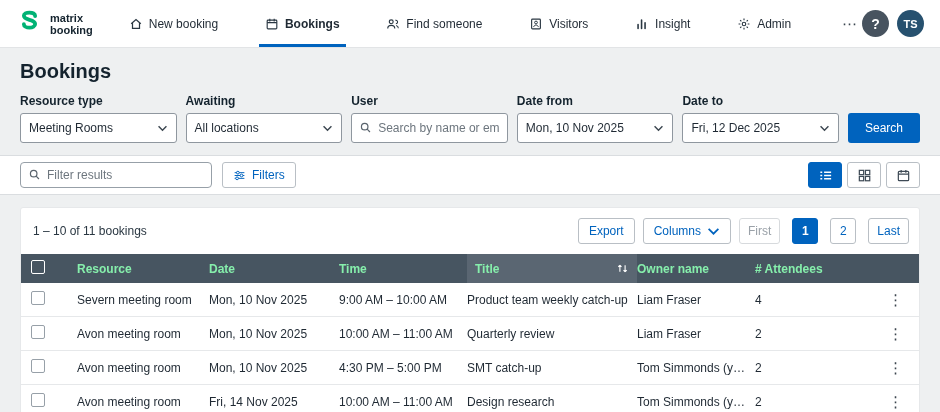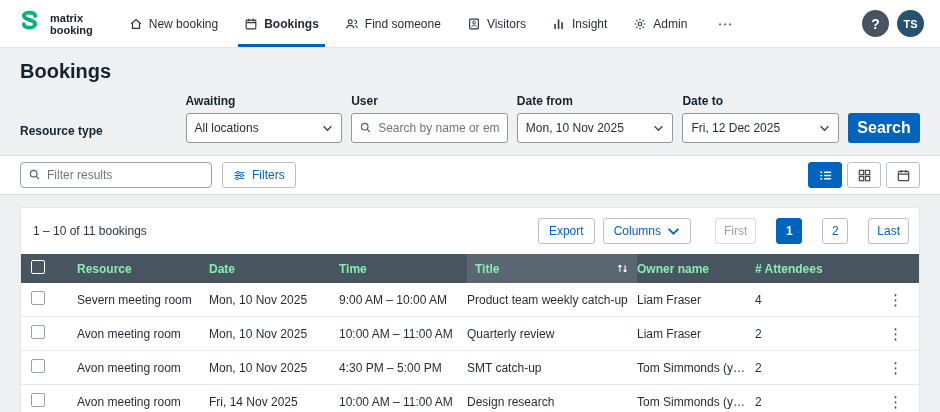--- a/index.html
+++ b/index.html
@@ -3,21 +3,21 @@
 <meta charset="utf-8">
 <style>
   * { box-sizing: border-box; margin: 0; padding: 0; }
   html,body { width: 940px; height: 412px; overflow: hidden; }
   body { font-family: "Liberation Sans", sans-serif; background: #eef0f1; color: #1f2933; font-size: 12px; }
 
   
   .topbar { height: 48px; background: #fff; border-bottom: 1px solid #e2e4e6; display: flex; align-items: center; padding: 0 16px; }
   .logo { display: flex; align-items: center; gap: 7px; margin-right: 36px; cursor: pointer; }
   .logo-text { font-weight: bold; font-size: 11px; line-height: 12px; color: #14232e; display: flex; flex-direction: column; }
-  .mainnav { display: flex; align-items: center; gap: 26px; flex: 1; justify-content: flex-start; height: 100%; }
+  .mainnav { display: flex; align-items: center; gap: 26px; flex: 1; justify-content: space-between; height: 100%; }
   .nav-item { display: flex; align-items: center; gap: 6px; font-size: 12px; color: #1f2933; height: 100%; position: relative; cursor: pointer; white-space: nowrap; }
   .nav-item svg { width: 14px; height: 14px; display: block; color: #2a3742; }
   .nav-item.active { font-weight: bold; }
   .nav-item.active::after { content: ""; position: absolute; left: -6px; right: -6px; bottom: 0; height: 3px; background: #0063be; }
   .nav-more { font-size: 15px; letter-spacing: 1px; color: #3a454f; padding: 0 4px; }
   .top-right { display: flex; align-items: center; gap: 8px; }
   .circle { width: 27px; height: 27px; border-radius: 50%; color: #fff; display: flex; align-items: center; justify-content: center; cursor: pointer; }
   .help { background: #47535f; font-weight: bold; font-size: 14px; }
   .avatar { background: #27516f; font-size: 11px; font-weight: bold; }
 
@@ -30,42 +30,42 @@
   .tab.active { font-weight: bold; border-bottom-color: #0063be; }
 
   .filter-grid { display: grid; grid-template-columns: repeat(5, 1fr) 72px; gap: 9px; align-items: end; }
   .flabel { font-weight: bold; margin-bottom: 5px; color: #14232e; }
   .control { background: #fff; border: 1px solid #8f979f; border-radius: 3px; height: 30px; display: flex; align-items: center; justify-content: space-between; padding: 0 8px; cursor: pointer; white-space: nowrap; overflow: hidden; }
   .control .chev { flex: 0 0 auto; margin-left: 6px; color: #3a454f; }
   .inputwrap { position: relative; }
   .inputwrap svg.mag { position: absolute; left: 8px; top: 8px; width: 13px; height: 13px; color: #5a646d; }
   .inputwrap input { width: 100%; height: 30px; border: 1px solid #8f979f; border-radius: 3px; padding: 0 8px 0 26px; font-family: inherit; font-size: 12px; color: #1f2933; }
   .inputwrap input::placeholder { color: #6d767e; }
-  .btn-primary { height: 30px; background: #0063be; color: #fff; border: none; border-radius: 3px; font-weight: bold; font-size: 16px; font-family: inherit; cursor: pointer; width: 72px; }
+  .btn-primary { height: 30px; background: #0063be; color: #fff; border: none; border-radius: 3px; font-weight: normal; font-size: 12px; font-family: inherit; cursor: pointer; width: 72px; }
 
   
   .filterbar { background: #fff; border-top: 1px solid #dadde0; border-bottom: 1px solid #dadde0; padding: 6px 20px; display: flex; align-items: center; gap: 10px; }
   .filterbar .inputwrap { width: 192px; }
   .filterbar .inputwrap input { height: 26px; border-radius: 4px; border-color: #97a0a8; }
   .filterbar .inputwrap svg.mag { top: 6px; }
   .btn-light { height: 26px; background: #fff; border: 1px solid #b9bfc5; border-radius: 3px; color: #0063be; font-size: 12px; font-family: inherit; display: flex; align-items: center; gap: 6px; padding: 0 10px; cursor: pointer; }
   .btn-light svg { width: 13px; height: 13px; }
   .spacer { flex: 1; }
   .views { display: flex; gap: 5px; }
   .vbtn { width: 34px; height: 26px; border: 1px solid #b9bfc5; border-radius: 3px; background: #fff; color: #3e4a55; display: flex; align-items: center; justify-content: center; cursor: pointer; }
   .vbtn svg { width: 15px; height: 15px; }
   .vbtn.active { background: #0063be; border-color: #0063be; color: #fff; }
 
   
   .content { padding: 12px 20px 0; }
   .card { background: #fff; border-radius: 3px; border: 1px solid #e6e8ea; min-height: 230px; overflow: hidden; }
   .card-top { display: flex; align-items: center; padding: 10px; }
   .summary { color: #2a3742; padding-left: 2px; }
   .card-controls { margin-left: auto; display: flex; align-items: center; gap: 8px; }
-  .pager { display: flex; gap: 20px; margin-left: 16px; }
+  .pager { display: flex; gap: 12px; }
   .pg { height: 26px; min-width: 26px; padding: 0 8px; border: 1px solid #b9bfc5; border-radius: 3px; background: #fff; color: #0063be; display: flex; align-items: center; justify-content: center; cursor: pointer; }
   .pg.disabled { color: #9aa1a8; border-color: #d7dadd; cursor: default; }
   .pg.current { background: #0063be; border-color: #0063be; color: #fff; font-weight: bold; }
 
   .trow { display: grid; grid-template-columns: 46px 132px 130px 128px 170px 118px 92px 1fr; align-items: center; height: 34px; border-bottom: 1px solid #e6e8ea; padding: 0 8px 0 10px; }
   .trow > div { white-space: nowrap; overflow: hidden; text-overflow: ellipsis; padding-right: 8px; }
   .thead { background: #475561; color: #86efac; height: 29px; font-weight: bold; border-bottom: none; }
   .hd-title { align-self: stretch; background: #5a6672; display: flex; align-items: center; justify-content: space-between; padding: 0 6px 0 8px; overflow: visible; cursor: pointer; }
   .hd-title svg { width: 13px; height: 13px; flex: 0 0 auto; }
   .cb { width: 14px; height: 14px; border: 1.5px solid #97a0a8; border-radius: 2px; background: #fff; cursor: pointer; display: inline-block; }
@@ -157,20 +157,26 @@
   </header>
 
   <div class="page">
     <div class="page-head">
       <h1>Bookings</h1>
     </div>
 
     <div class="filter-grid">
       <div>
         <div class="flabel">Resource type</div>
+        <div class="control">
+          <span>Meeting Rooms</span>
+          <span class="chev"><svg width="11" height="7" viewBox="0 0 12 8">
+                <path d="M1.5 1.5 6 6l4.5-4.5" fill="none" stroke="currentColor" stroke-width="1.6"></path>
+              </svg></span>
+        </div>
       </div>
       <div>
         <div class="flabel">Awaiting</div>
         <div class="control">
           <span>All locations</span>
           <span class="chev"><svg width="11" height="7" viewBox="0 0 12 8">
                 <path d="M1.5 1.5 6 6l4.5-4.5" fill="none" stroke="currentColor" stroke-width="1.6"></path>
               </svg></span>
         </div>
       </div>

